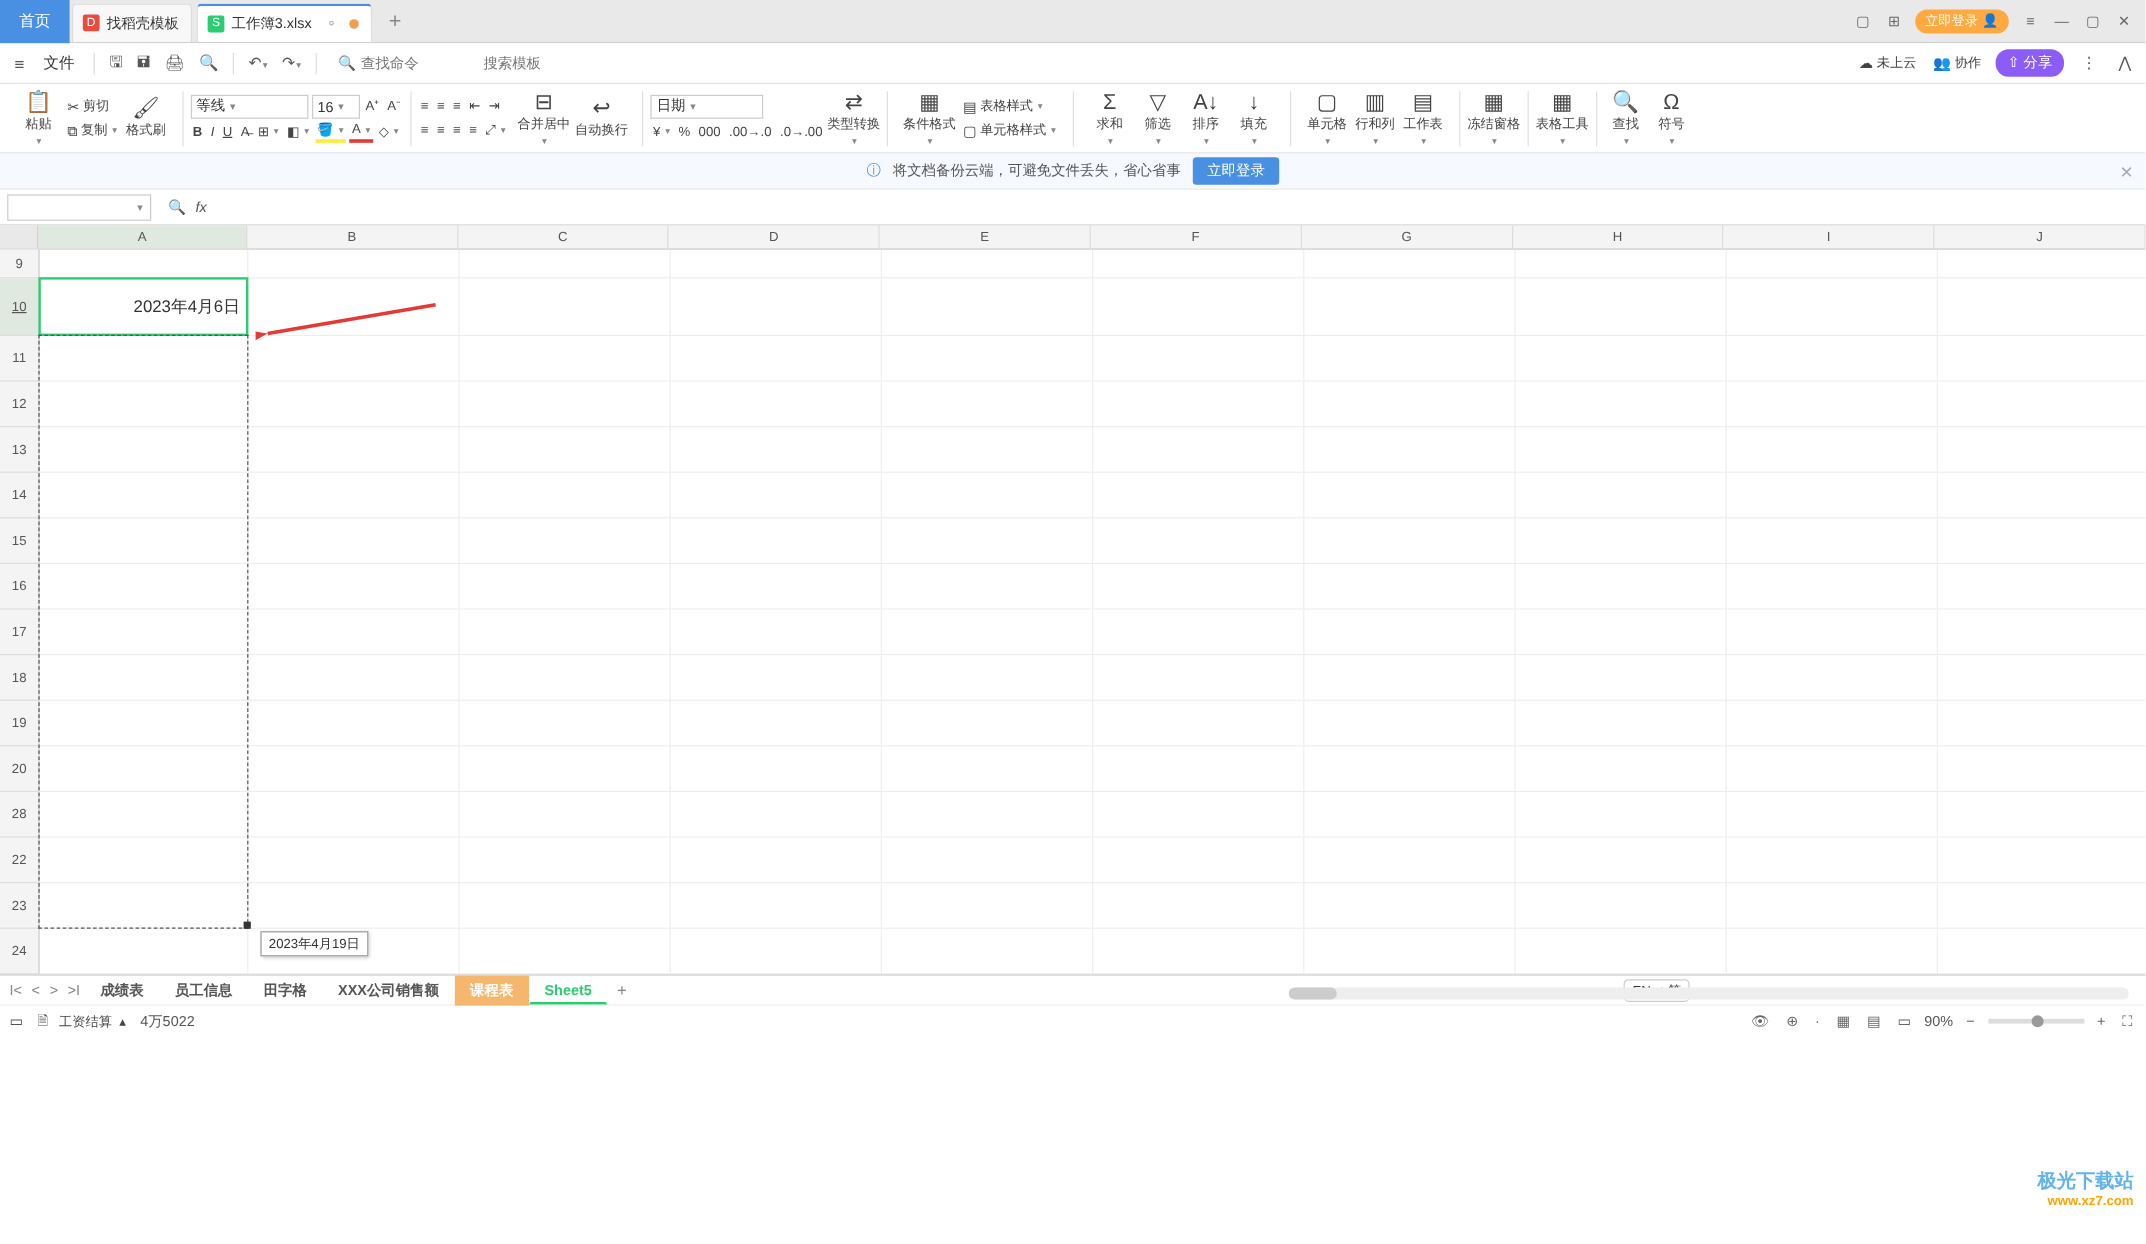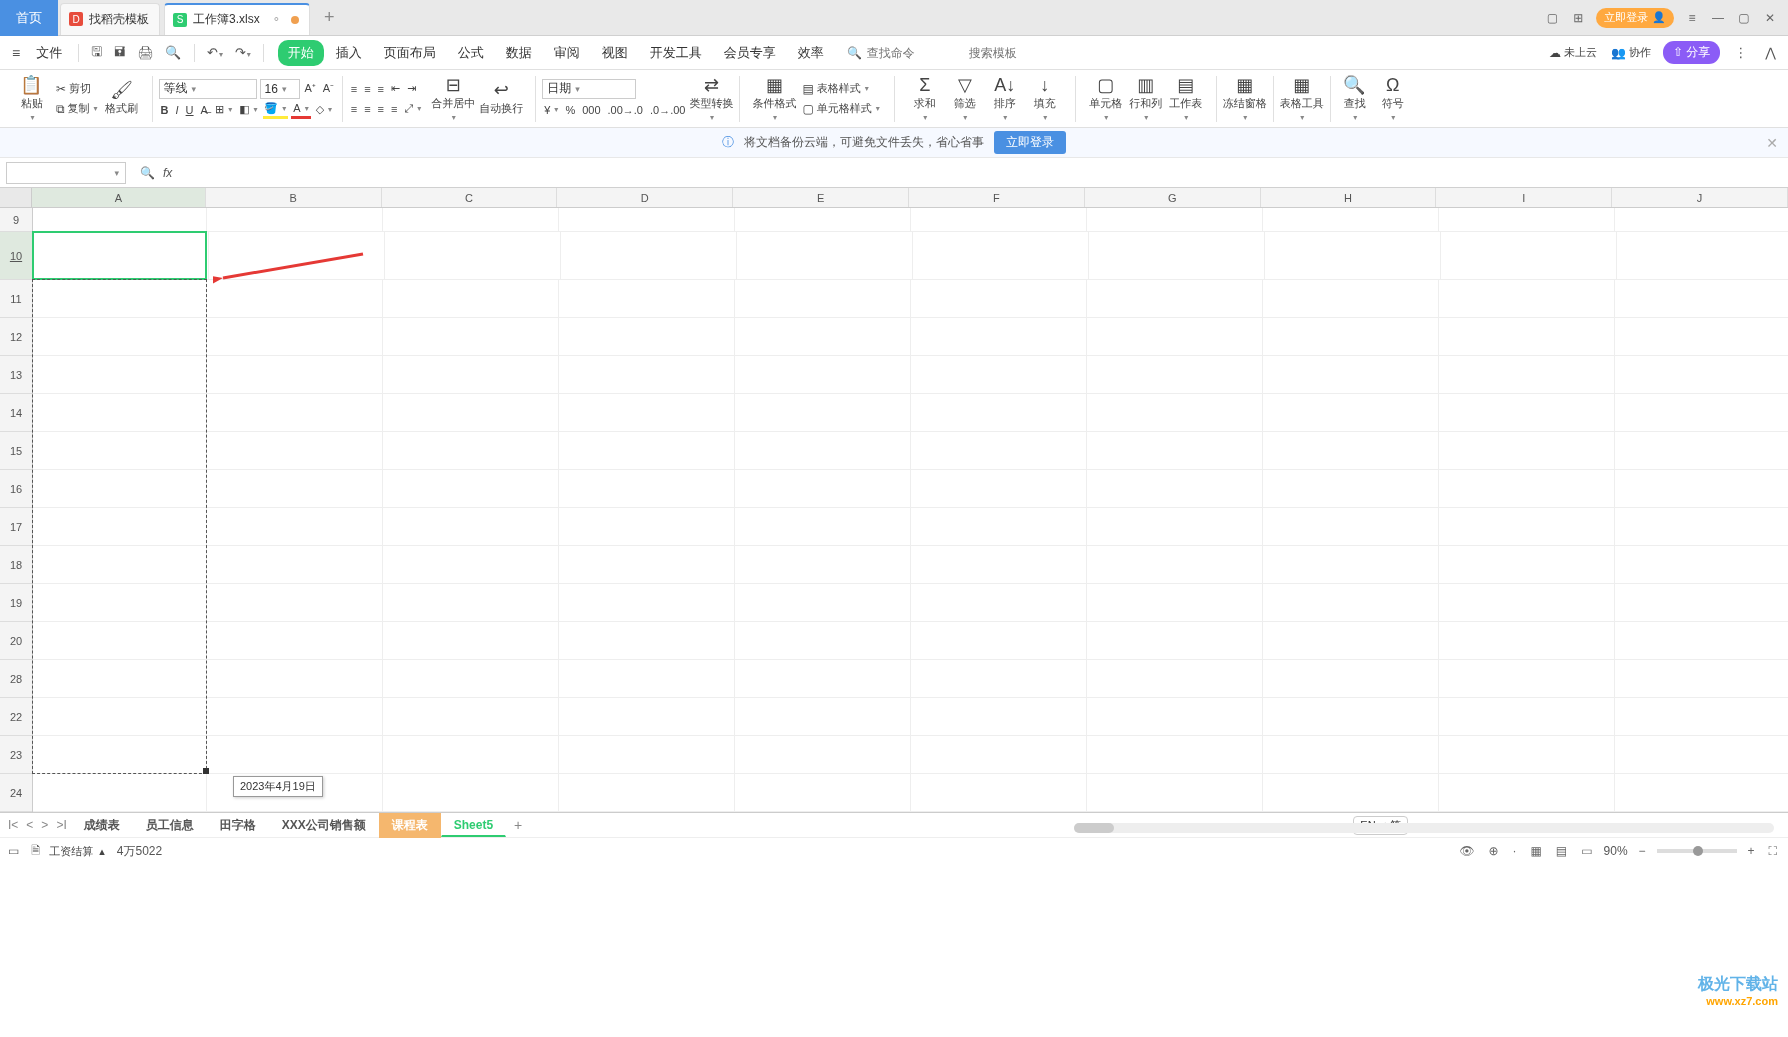--- a/index.html
+++ b/index.html
@@ -138,32 +138,20 @@
   <span class="file-btn">文件</span>
   <span class="menu-divider"></span>
   <span class="menu-icon-btn">🖫</span>
   <span class="menu-icon-btn">🖬</span>
   <span class="menu-icon-btn">🖨</span>
   <span class="menu-icon-btn">🔍</span>
   <span class="menu-divider"></span>
   <span class="menu-icon-btn dd">↶</span>
   <span class="menu-icon-btn dd">↷</span>
   <span class="menu-divider"></span>
-  <div class="menu-tabs">
-    <div class="menu-tab active">开始</div>
-    <div class="menu-tab">插入</div>
-    <div class="menu-tab">页面布局</div>
-    <div class="menu-tab">公式</div>
-    <div class="menu-tab">数据</div>
-    <div class="menu-tab">审阅</div>
-    <div class="menu-tab">视图</div>
-    <div class="menu-tab">开发工具</div>
-    <div class="menu-tab">会员专享</div>
-    <div class="menu-tab">效率</div>
-  </div>
   <div class="search-box" style="margin-left:10px">
     <span>🔍</span>
     <input class="search-input" placeholder="查找命令" style="">
   </div>
   <div class="search-box">
     <input class="search-input" placeholder="搜索模板" style="">
   </div>
   <div class="menu-right">
     <span class="rbtn-sm">
         <span class="ic">☁</span>
@@ -395,20 +383,21 @@
           <div class="cell colstd"></div>
           <div class="cell colstd"></div>
           <div class="cell colstd"></div>
           <div class="cell colstd"></div>
           <div class="cell colstd"></div>
           <div class="cell colstd"></div>
           <div class="cell colstd"></div>
           <div class="cell colstd"></div>
         </div>
       <div class="cell-row" style="height:48px">
+          <div class="cell colA">2023年4月6日</div>
           <div class="cell colstd"></div>
           <div class="cell colstd"></div>
           <div class="cell colstd"></div>
           <div class="cell colstd"></div>
           <div class="cell colstd"></div>
           <div class="cell colstd"></div>
           <div class="cell colstd"></div>
           <div class="cell colstd"></div>
           <div class="cell colstd"></div>
         </div>
@@ -577,21 +566,21 @@
           <div class="cell colstd"></div>
           <div class="cell colstd"></div>
           <div class="cell colstd"></div>
           <div class="cell colstd"></div>
           <div class="cell colstd"></div>
         </div>
 
       <div class="active-cell" style="left:-1px; top:23px; width:175px; height:49px"></div>
       <div class="drag-sel" style="left:-1px; top:71px; width:175px; height:495px"></div>
       <div class="drag-handle" style="left:170px; top:560px"></div>
-      <div class="drag-tooltip" style="left:200px; top:568px">2023年4月19日</div>
+      <div class="drag-tooltip" style="left:184px; top:568px">2023年4月19日</div>
 
       <svg class="arrow" style="left:180px; top:40px" width="160" height="40">
         <defs>
             <marker id="ah" markerWidth="10" markerHeight="7" refX="0" refY="3.5" orient="auto">
               <polygon points="10 0, 0 3.5, 10 7" fill="#e53935"></polygon>
             </marker>
           </defs>
         <line x1="150" y1="6" x2="10" y2="30" stroke="#e53935" stroke-width="3" marker-end="url(#ah)"></line>
       </svg>
     </div>

